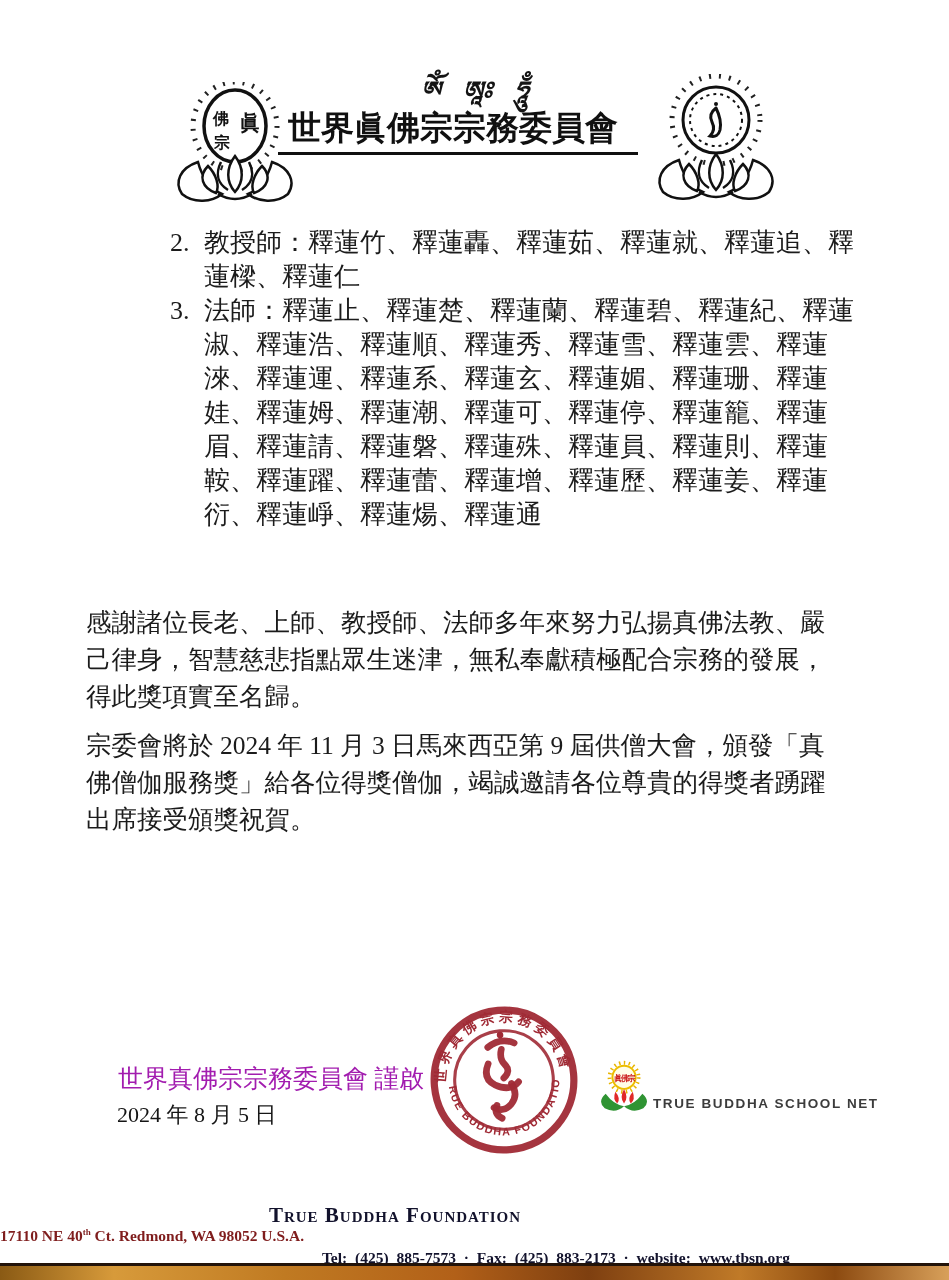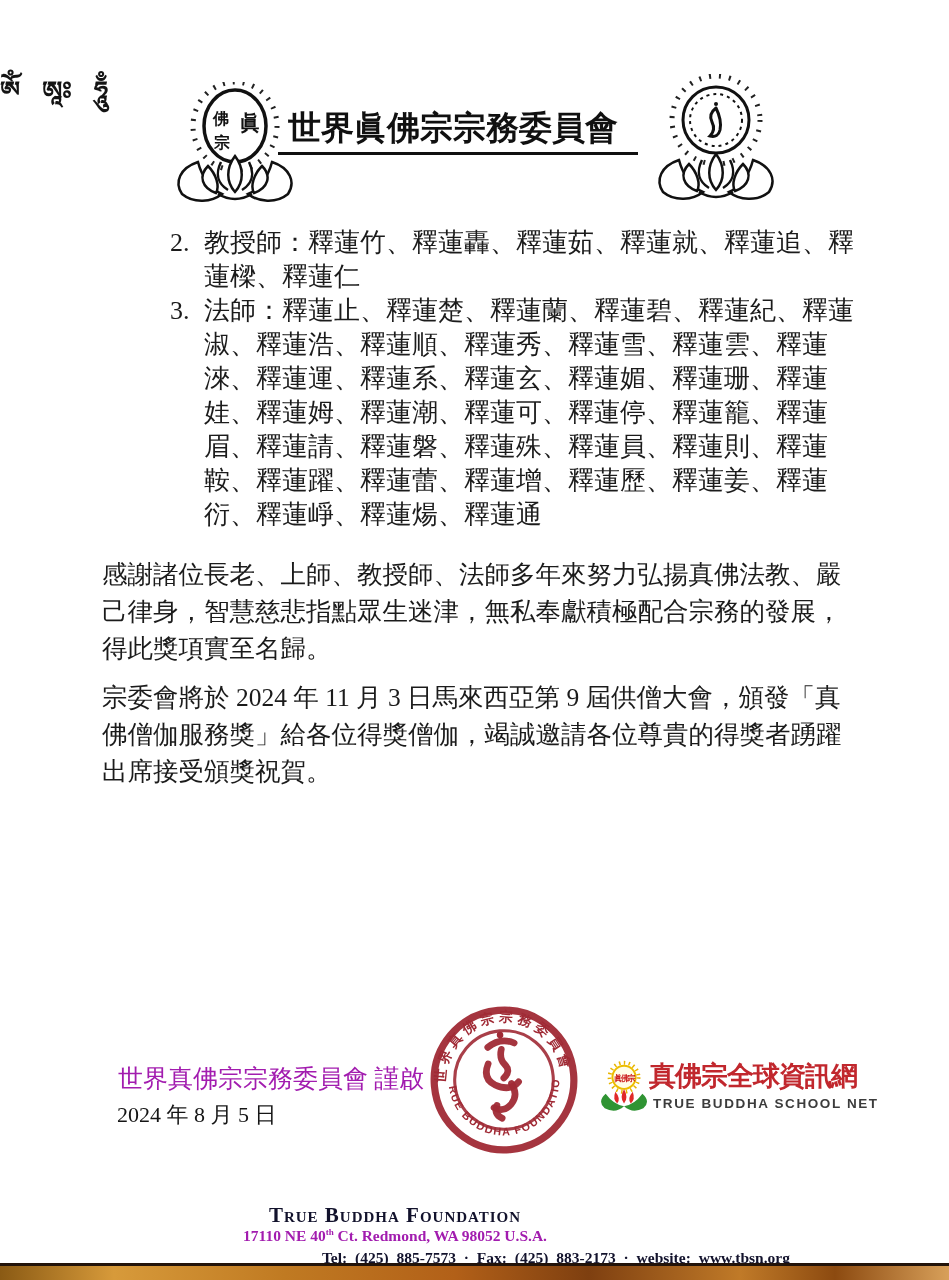--- a/index.html
+++ b/index.html
@@ -1,57 +1,57 @@
 <!DOCTYPE html>
 <html><head>
 <meta charset="utf-8">
 <style>
   html,body{margin:0;padding:0;background:#ffffff;}
   .page{position:relative;width:949px;height:1280px;background:#ffffff;overflow:hidden;
         font-family:"Liberation Serif","DejaVu Serif",serif;color:#1b1b1b;}
 
   
-  .tibetan{position:absolute;top:62px;left:0;width:949px;
-           font-size:25px;font-weight:bold;word-spacing:16px;color:#141414;}
+  .tibetan{position:absolute;top:62px;left:0;width:949px;text-align:center;
+           font-size:25px;font-weight:bold;word-spacing:16px;color:#141414;font-style:italic;}
   .doc-title{position:absolute;top:106px;left:283px;width:340px;text-align:center;
              font-size:33px;font-weight:bold;letter-spacing:0px;color:#101010;white-space:nowrap;}
   .title-underline{position:absolute;top:152px;left:278px;width:360px;height:3px;background:#101010;}
   .emblem-left{position:absolute;left:168px;top:82px;}
   .emblem-right{position:absolute;left:646px;top:74px;}
 
   
   .roster{position:absolute;left:170px;top:226px;font-size:26px;line-height:34px;color:#1b1b1b;}
   .roster-item{display:flex;}
   .roster-num{flex:0 0 34px;width:34px;}
   .tline{white-space:nowrap;}
 
   
-  .para{position:absolute;left:102px;font-size:25.5px;line-height:37px;color:#1b1b1b;}
+  .para{position:absolute;left:86px;font-size:25.5px;line-height:37px;color:#1b1b1b;margin-top:48px;}
   #p1{top:556px;} #p2{top:679px;} #p3{top:802px;}
 
   
   .sig-org{position:absolute;left:118px;top:1062px;font-size:25px;color:#a21caf;white-space:nowrap;}
   .sig-date{position:absolute;left:117px;top:1100px;font-size:22px;color:#151515;white-space:nowrap;}
 
   
   .seal{position:absolute;left:428px;top:1004px;}
 
   
   .tbsn-emblem{position:absolute;left:596px;top:1058px;}
   .tbsn-zh{position:absolute;left:649px;top:1058px;font-size:27px;font-weight:bold;
            letter-spacing:-1px;color:#c1272d;white-space:nowrap;}
   .tbsn-en{position:absolute;left:653px;top:1096px;font-size:13.5px;font-weight:bold;
            letter-spacing:1.6px;color:#3c3c3c;white-space:nowrap;
            font-family:"Liberation Sans","DejaVu Sans",sans-serif;text-align:right;}
 
   
   .footer-org{position:absolute;left:0;top:1203px;width:790px;text-align:center;
               font-size:21px;font-weight:bold;font-variant:small-caps;letter-spacing:1px;color:#12122c;}
-  .footer-address{position:absolute;left:0;top:1227px;width:790px;text-align:center;
-                  font-size:15.5px;font-weight:bold;color:#a21caf;}
+  .footer-address{position:absolute;left:0;top:1227px;width:790px;
+                  font-size:15.5px;font-weight:bold;color:#7f1d1d;}
   .footer-address sup{font-size:9px;}
   .footer-contact{position:absolute;left:0;top:1249px;width:790px;text-align:right;
                   font-size:15.5px;font-weight:bold;word-spacing:4px;color:#12122c;}
 
   
   .gold-strip{position:absolute;left:0;bottom:0;width:949px;height:14px;
       border-top:3px solid #22130a;
       background:linear-gradient(90deg,#8a5a14 0%,#d79a3a 12%,#c07a22 30%,#b26018 48%,#7e3f10 62%,#c07a28 78%,#8c4a10 88%,#d8a05a 100%);}
 </style>
 </head>
@@ -172,21 +172,20 @@
     <g fill="#2f9433">
       <path d="M10,36 q-9,8 -1,15 q11,6 20,-2 q-11,-2 -19,-13 Z"></path>
       <path d="M48,36 q9,8 1,15 q-11,6 -20,-2 q11,-2 19,-13 Z"></path>
     </g>
     <g fill="#e02828">
       <path d="M29,31 q-5,9 0,15 q5,-6 0,-15 Z"></path>
       <path d="M20,34 q-3,8 2,12 q4,-5 -2,-12 Z"></path>
       <path d="M38,34 q3,8 -2,12 q-4,-5 2,-12 Z"></path>
     </g>
   </svg>
-  <div class="tbsn-zh">真佛宗全球資訊網</div>
   <div class="tbsn-en">TRUE BUDDHA SCHOOL NET</div>
 
   <div class="footer-org">True Buddha Foundation</div>
   <div class="footer-address"><span>17110 NE 40</span><sup>th</sup><span> Ct. Redmond, WA 98052 U.S.A.</span></div>
   <div class="footer-contact">Tel: (425) 885-7573 · Fax: (425) 883-2173 · website: www.tbsn.org</div>
 
   <div class="gold-strip"></div>
 
 </div>
 

